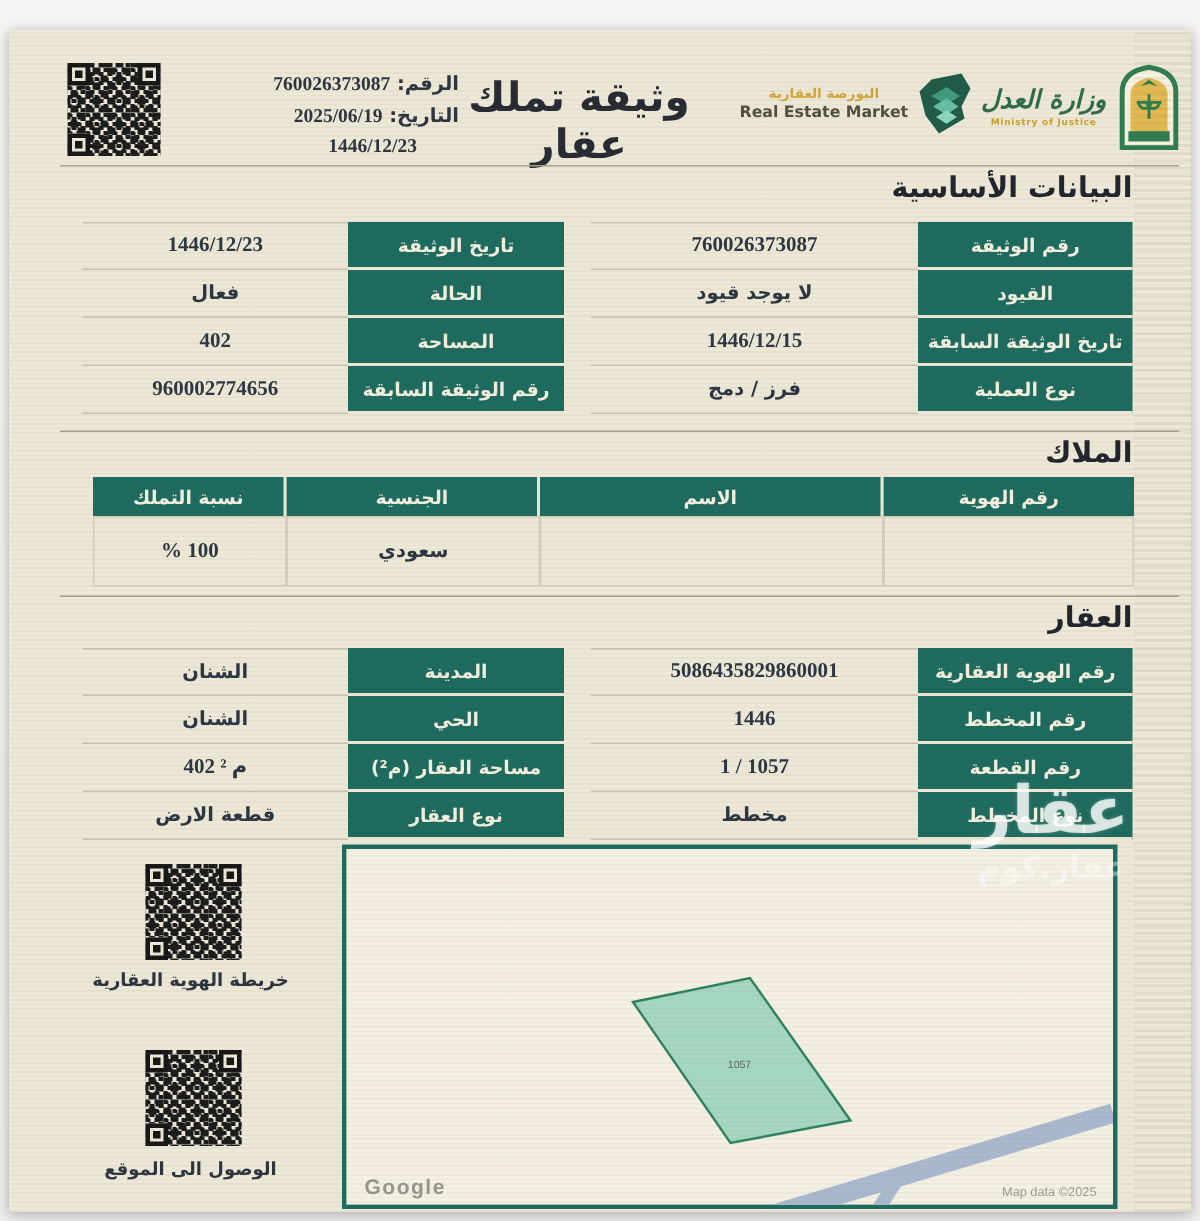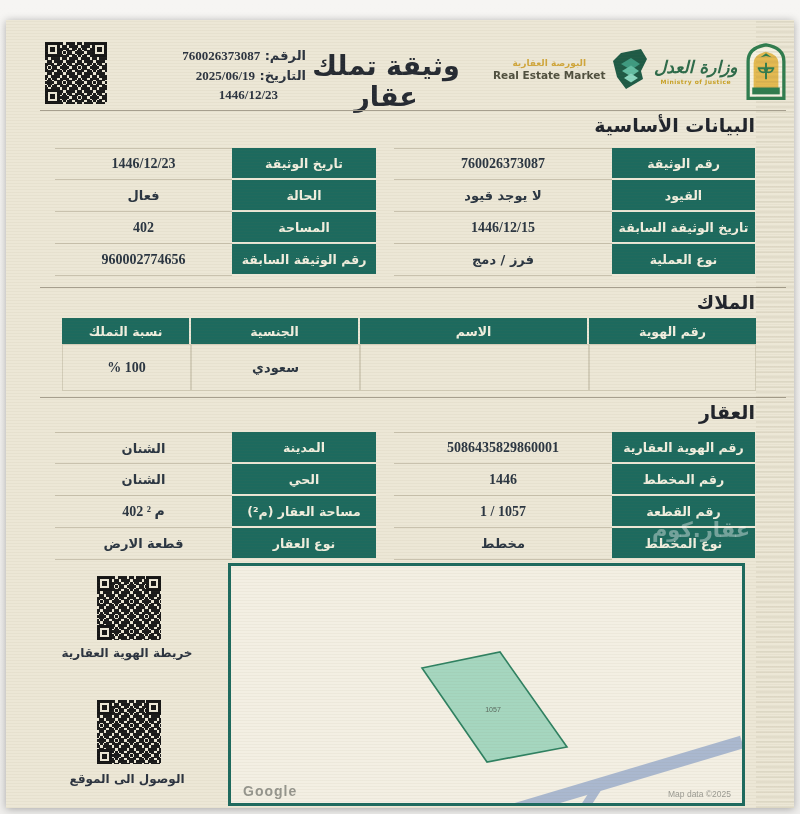--- a/index.html
+++ b/index.html
@@ -249,15 +249,16 @@
       <path d="M511 176 L283 244" stroke="#aab8cf" stroke-width="13" fill="none"></path>
       <path d="M370 216 L352 244" stroke="#aab8cf" stroke-width="9" fill="none"></path>
       <polygon points="191,102 269,86 336,181 256,196" fill="#a5d6bf" stroke="#2f8161" stroke-width="1.6"></polygon>
       <text x="262" y="146" font-size="7" fill="#5b6b60" text-anchor="middle" font-family="Liberation Sans,sans-serif">1057</text>
       <text x="12" y="230" font-size="14" font-weight="bold" fill="#95958d" letter-spacing="1" font-family="Liberation Sans,sans-serif">Google</text>
       <text x="500" y="231" font-size="8.5" fill="#9a9a92" text-anchor="end" font-family="Liberation Sans,sans-serif">Map data ©2025</text>
     </svg>
   </div>
 
   <div class="watermark">
+    <div class="wm1">عقار</div>
     <div class="wm2">عقار.كوم</div>
   </div>
 </div>
 
 </body></html>

